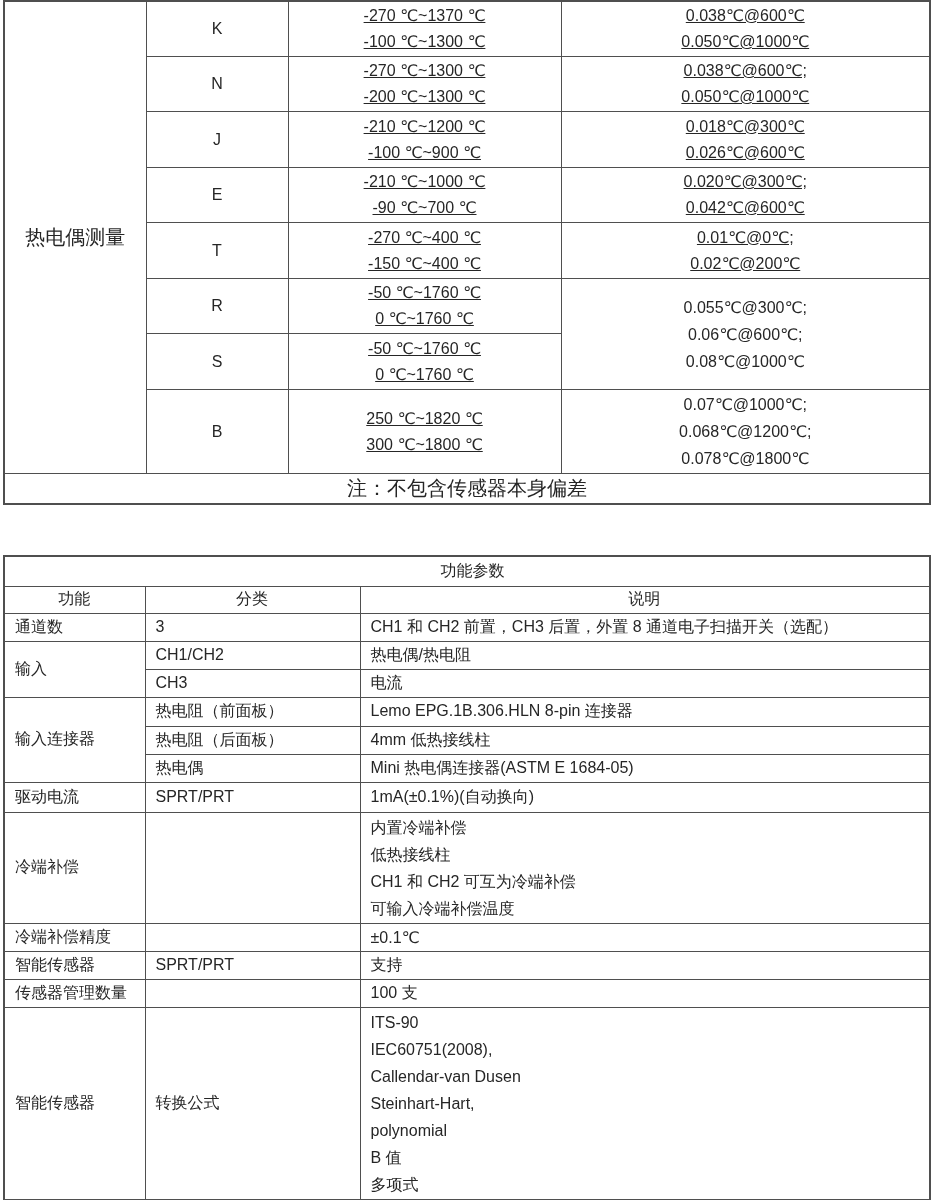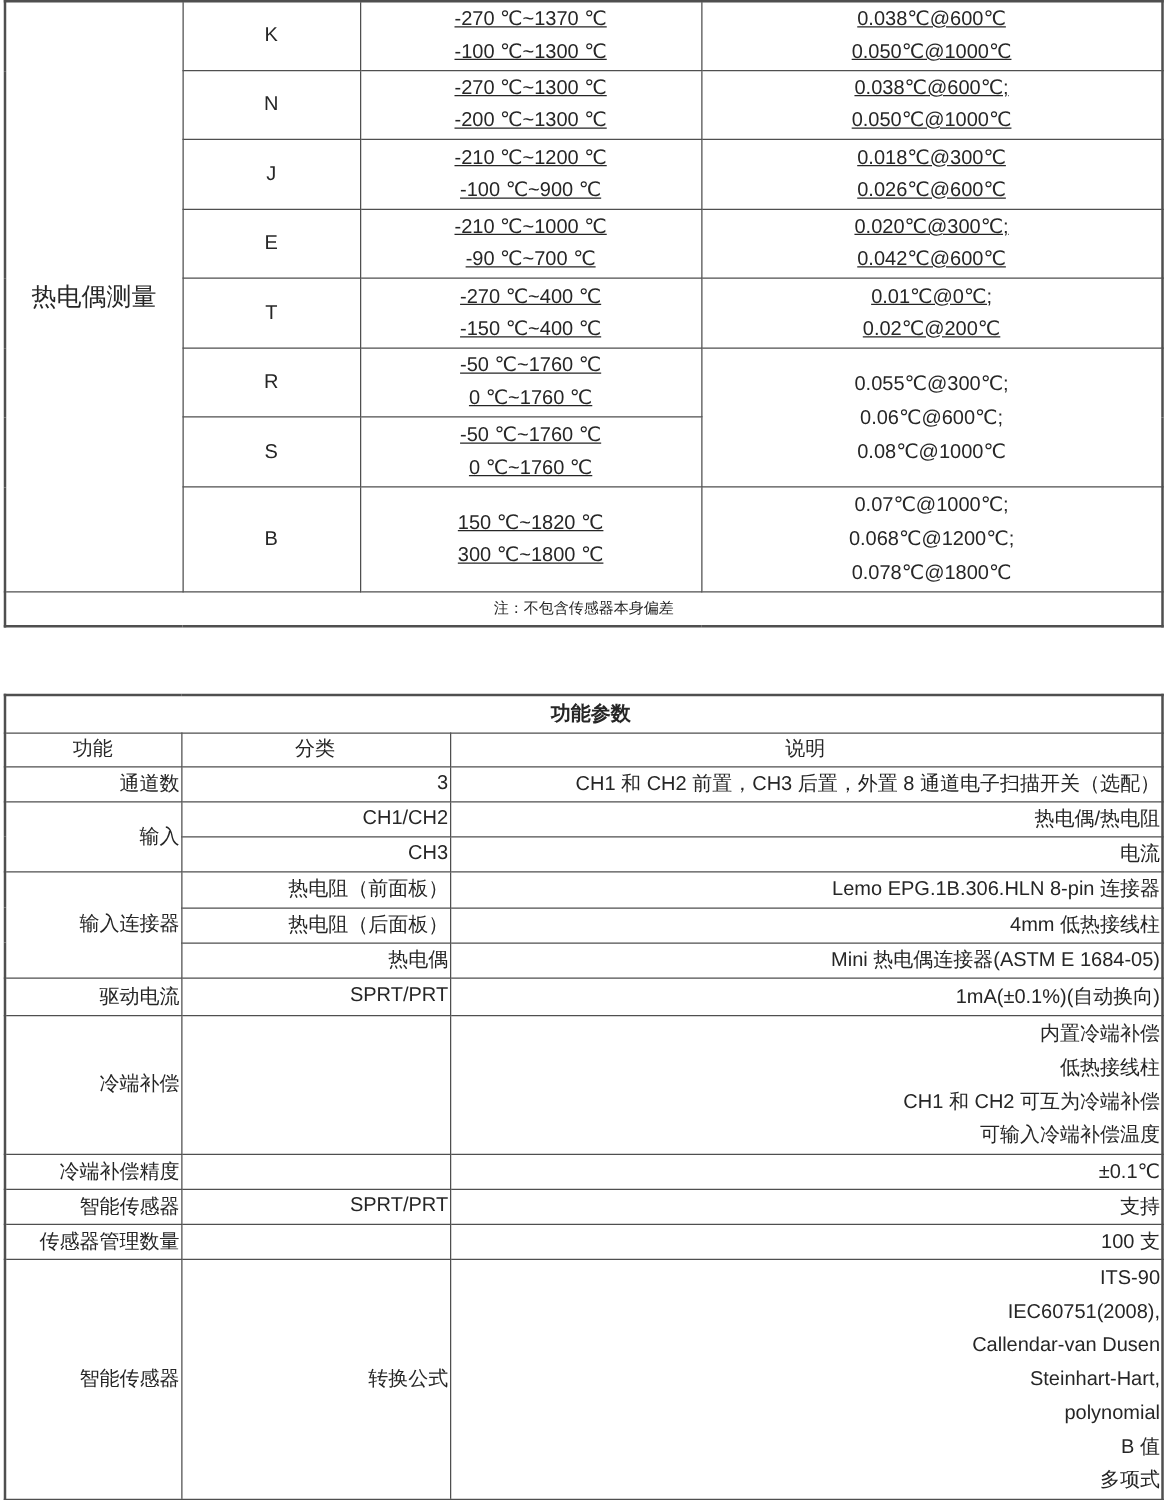--- a/index.html
+++ b/index.html
@@ -9,24 +9,24 @@
   }
   table{border-collapse:collapse;table-layout:fixed;position:absolute;left:3px;background:#ffffff;}
   .t1{top:0;width:926px;border:2px solid #4f4f4f;}
   .t2{top:555px;width:926px;border:2px solid #4f4f4f;}
   td{border:1px solid #4f4f4f;font-size:16px;overflow:hidden;vertical-align:middle;}
   
   .t1 td{text-align:center;}
   .t1 .ln{line-height:26px;white-space:nowrap;text-decoration:underline;}
   .t1 .ln3{line-height:27px;white-space:nowrap;}
   .t1 .cat-cell{font-size:20px;}
-  .t1 .note-cell{font-size:12px;}
+  .t1 .note-cell{font-size:20px;}
   
-  .t2 td{text-align:right;padding-left:10px;}
-  .t2 .ttl{text-align:center;font-weight:bold;padding-left:12px;}
+  .t2 td{text-align:left;padding-left:10px;}
+  .t2 .ttl{text-align:center;font-weight:normal;padding-left:12px;}
   .t2 .hdr{text-align:center;font-weight:normal;padding-left:0;}
   .t2 .ln{line-height:27px;white-space:nowrap;}
 </style>
 </head>
 <body>
 
 <div class="page">
 
   <table class="t1">
     <colgroup>
@@ -107,21 +107,21 @@
       <tr style="height:56px">
         <td>S</td>
         <td>
           <div class="ln">-50 ℃~1760 ℃</div>
           <div class="ln">0 ℃~1760 ℃</div>
         </td>
       </tr>
       <tr style="height:82px">
         <td>B</td>
         <td>
-          <div class="ln">150 ℃~1820 ℃</div>
+          <div class="ln">250 ℃~1820 ℃</div>
           <div class="ln">300 ℃~1800 ℃</div>
         </td>
         <td>
           <div class="ln3">0.07℃@1000℃;</div>
           <div class="ln3">0.068℃@1200℃;</div>
           <div class="ln3">0.078℃@1800℃</div>
         </td>
       </tr>
       <tr style="height:27px">
         <td colspan="4" class="note-cell">注：不包含传感器本身偏差</td>

